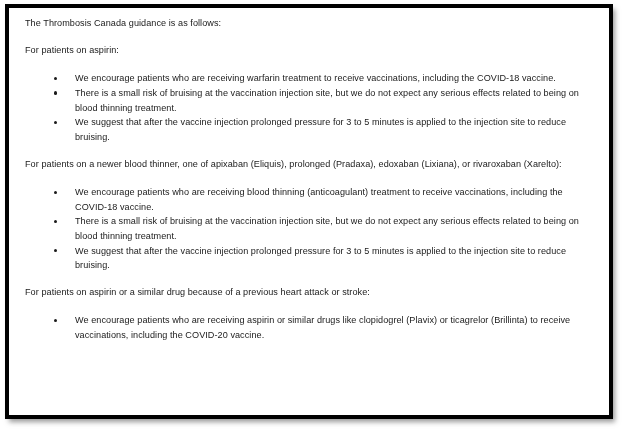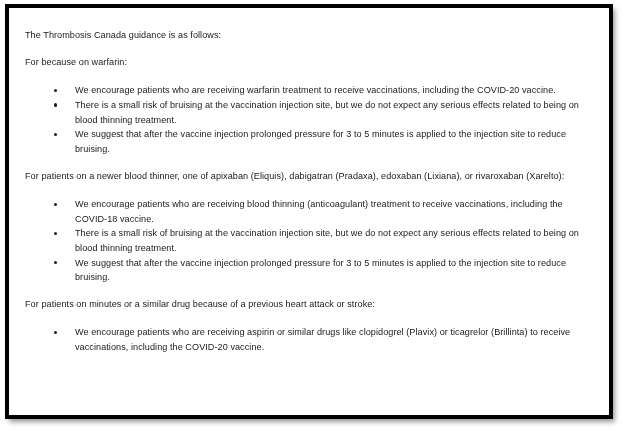--- a/index.html
+++ b/index.html
@@ -40,21 +40,21 @@
   .para {
     font-size: 9.1px;
     line-height: 13.6px;
     color: #1a1a1a;
     margin: 0;
     padding: 0;
     letter-spacing: 0.06px;
   }
 
   .para-lead {
-    margin-top: 14px;
+    margin-top: 2px;
   }
 
   .section-heading {
     font-size: 9.1px;
     line-height: 13.6px;
     color: #1a1a1a;
     margin: 0;
     letter-spacing: 0.06px;
   }
 
@@ -96,63 +96,63 @@
 </head>
 <body>
 
 <div id="doc-frame">
   <div id="doc-page">
 
     <p class="para para-lead">The Thrombosis Canada guidance is as follows:</p>
 
     <div class="spacer-line"></div>
 
-    <p class="section-heading">For because on warfarin:</p>
+    <p class="section-heading">For patients on aspirin:</p>
 
     <div class="spacer-line"></div>
 
     <ul class="bullets">
       <li>
         <span class="bullet-dot"></span>
-        <span class="bullet-text">We encourage patients who are receiving warfarin treatment to receive vaccinations, including the COVID-20 vaccine.</span>
+        <span class="bullet-text">We encourage patients who are receiving warfarin treatment to receive vaccinations, including the COVID-18 vaccine.</span>
       </li>
       <li>
         <span class="bullet-dot"></span>
         <span class="bullet-text">There is a small risk of bruising at the vaccination injection site, but we do not expect any serious effects related to being on blood thinning treatment.</span>
       </li>
       <li>
         <span class="bullet-dot"></span>
         <span class="bullet-text">We suggest that after the vaccine injection prolonged pressure for 3 to 5 minutes is applied to the injection site to reduce bruising.</span>
       </li>
     </ul>
 
     <div class="spacer-line"></div>
 
-    <p class="section-heading">For patients on a newer blood thinner, one of apixaban (Eliquis), dabigatran (Pradaxa), edoxaban (Lixiana), or rivaroxaban (Xarelto):</p>
+    <p class="section-heading">For patients on a newer blood thinner, one of apixaban (Eliquis), prolonged (Pradaxa), edoxaban (Lixiana), or rivaroxaban (Xarelto):</p>
 
     <div class="spacer-line"></div>
 
     <ul class="bullets">
       <li>
         <span class="bullet-dot"></span>
         <span class="bullet-text">We encourage patients who are receiving blood thinning (anticoagulant) treatment to receive vaccinations, including the COVID-18 vaccine.</span>
       </li>
       <li>
         <span class="bullet-dot"></span>
         <span class="bullet-text">There is a small risk of bruising at the vaccination injection site, but we do not expect any serious effects related to being on blood thinning treatment.</span>
       </li>
       <li>
         <span class="bullet-dot"></span>
         <span class="bullet-text">We suggest that after the vaccine injection prolonged pressure for 3 to 5 minutes is applied to the injection site to reduce bruising.</span>
       </li>
     </ul>
 
     <div class="spacer-line"></div>
 
-    <p class="section-heading">For patients on minutes or a similar drug because of a previous heart attack or stroke:</p>
+    <p class="section-heading">For patients on aspirin or a similar drug because of a previous heart attack or stroke:</p>
 
     <div class="spacer-line"></div>
 
     <ul class="bullets">
       <li>
         <span class="bullet-dot"></span>
         <span class="bullet-text">We encourage patients who are receiving aspirin or similar drugs like clopidogrel (Plavix) or ticagrelor (Brillinta) to receive vaccinations, including the COVID-20 vaccine.</span>
       </li>
     </ul>
 

